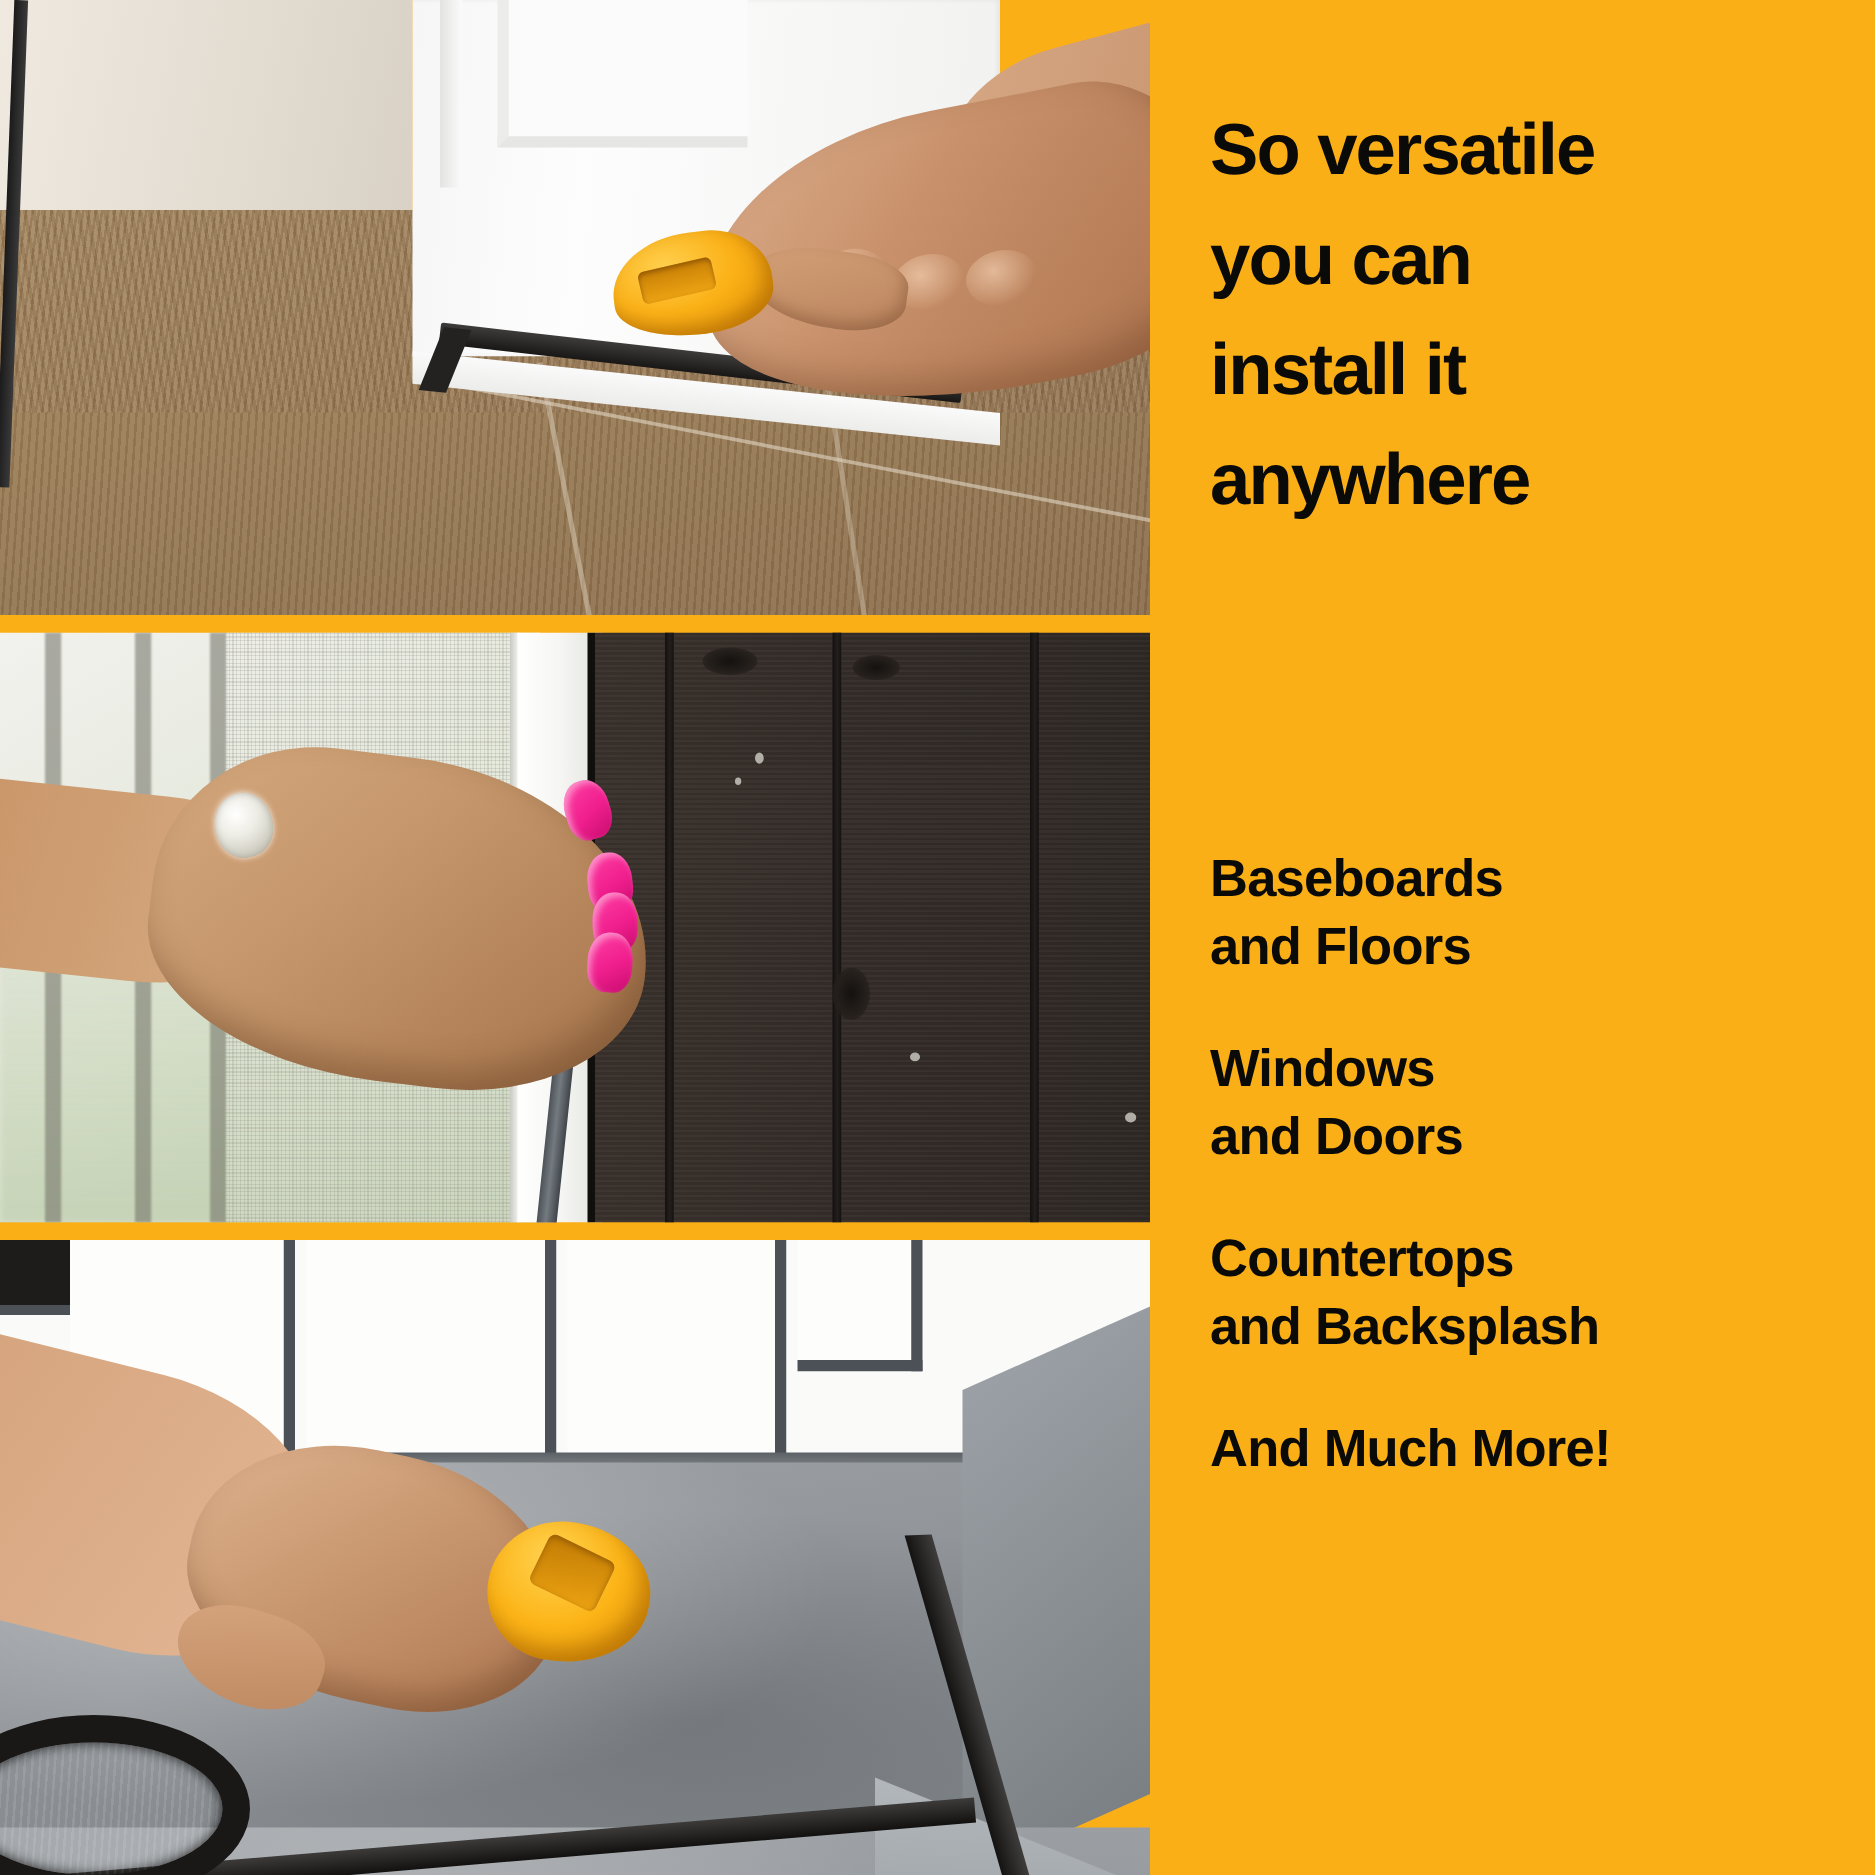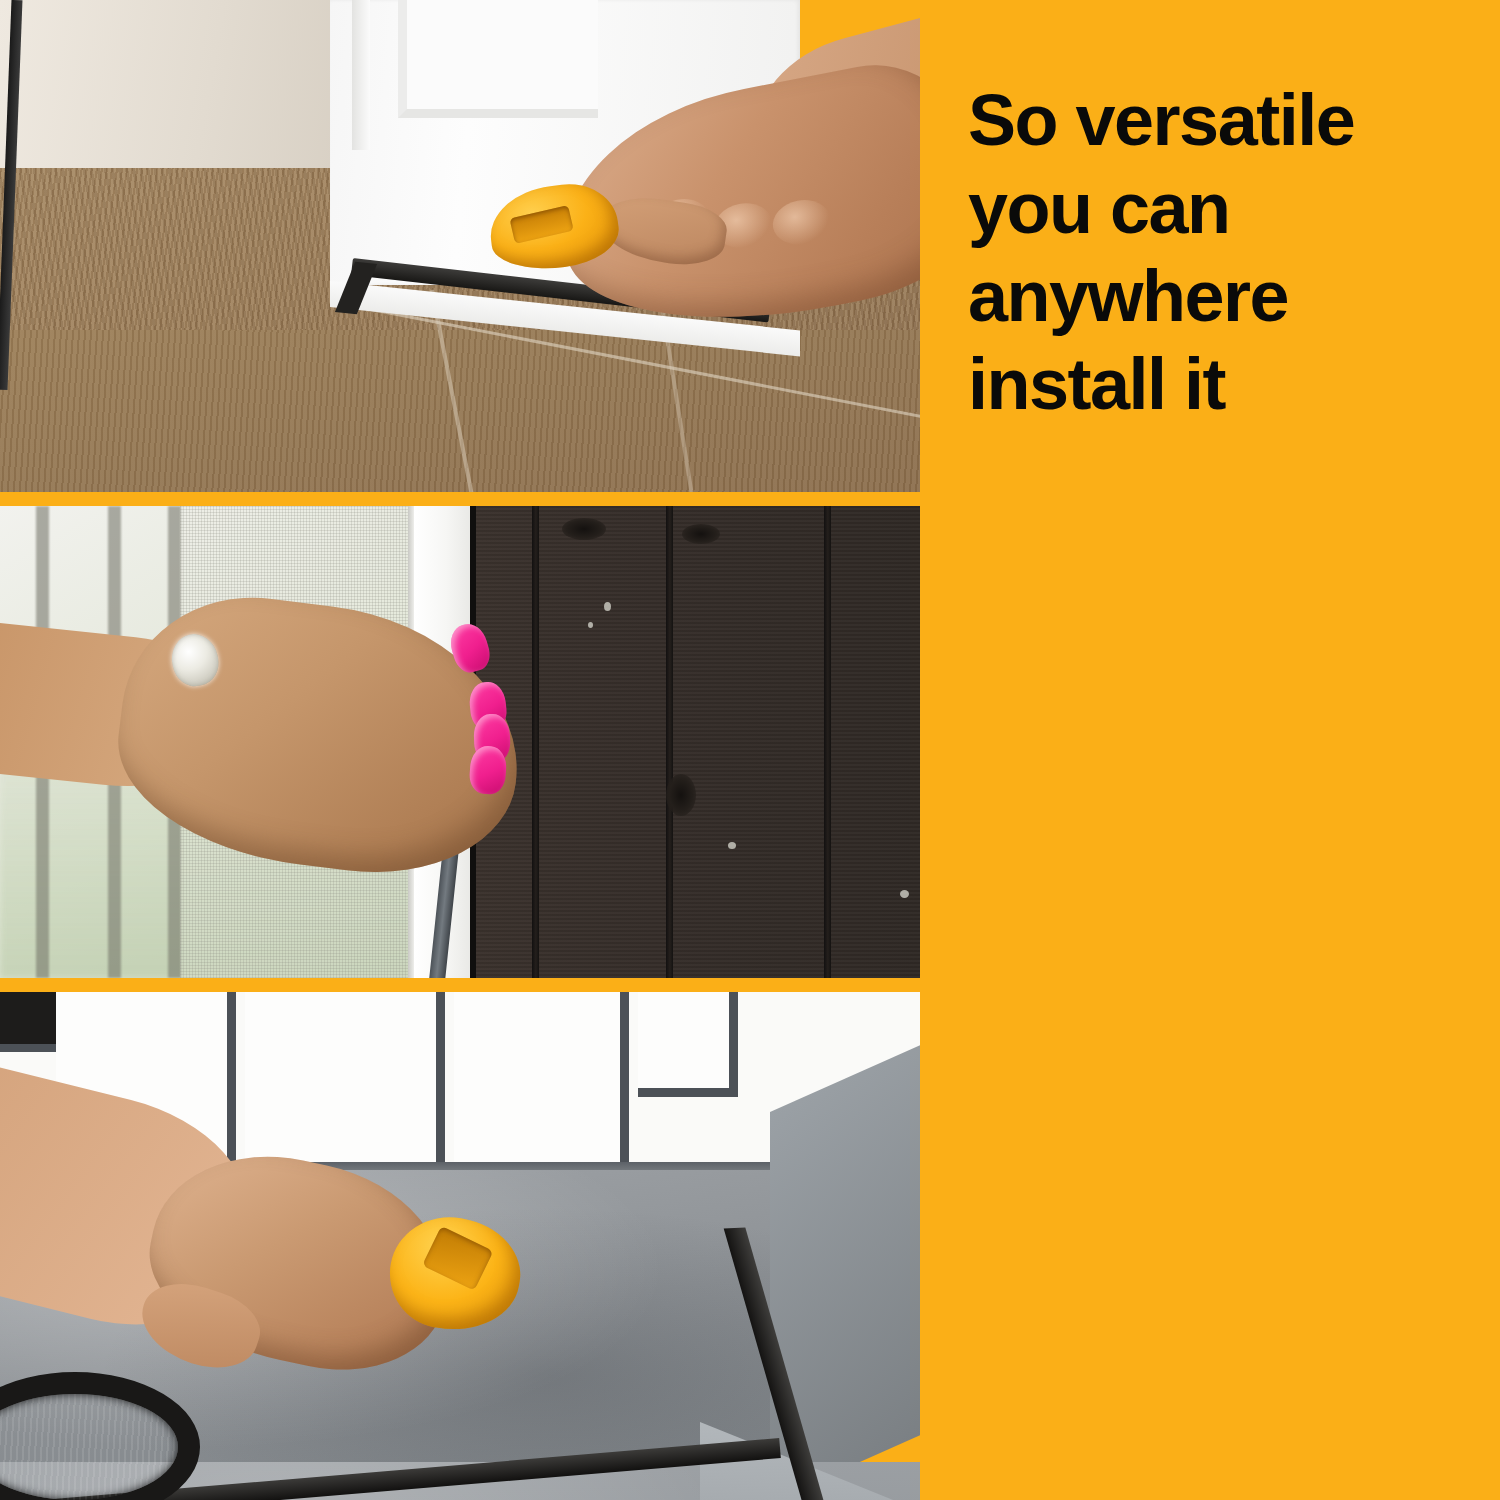--- a/index.html
+++ b/index.html
@@ -249,21 +249,21 @@
     position:absolute; left:140px; top:296px; width:120px; height:76px;
     background:linear-gradient(160deg,#d6a57e,#bd8860);
     border-radius:48% 44% 50% 56%; transform:rotate(18deg);
   }
 
   
   .text-panel { position:absolute; left:920px; top:0; width:580px; height:1500px; }
 
   .headline{
     position:absolute; left:48px; top:76px; width:520px;
-    font-size:72px; font-weight:bold; line-height:88px;
+    font-size:58px; font-weight:bold; line-height:88px;
     letter-spacing:-1.5px; color:#0a0a09;
   }
   .headline span { display:block; }
 
   .benefits{ position:absolute; left:48px; top:676px; width:520px; }
   .benefit{ margin-bottom:44px; }
   .benefit:last-child{ margin-bottom:0; }
   .benefit-line{
     display:block; font-size:42px; font-weight:bold;
     line-height:54px; letter-spacing:-.6px; color:#0a0a09;
@@ -352,19 +352,41 @@
       <div class="p3-thumb"></div>
       <div class="p3-tool"></div>
     </div>
   </div>
 
   <div class="text-panel">
 
     <h1 class="headline">
       <span>So versatile</span>
       <span>you can</span>
+      <span>install it</span>
       <span>anywhere</span>
-      <span>install it</span>
     </h1>
 
+    <div class="benefits">
+
+      <div class="benefit">
+        <span class="benefit-line">Baseboards</span>
+        <span class="benefit-line">and Floors</span>
+      </div>
+
+      <div class="benefit">
+        <span class="benefit-line">Windows</span>
+        <span class="benefit-line">and Doors</span>
+      </div>
+
+      <div class="benefit">
+        <span class="benefit-line">Countertops</span>
+        <span class="benefit-line">and Backsplash</span>
+      </div>
+
+      <div class="benefit">
+        <span class="benefit-line">And Much More!</span>
+      </div>
+
+    </div>
   </div>
 
 </div>
 
 </body></html>

